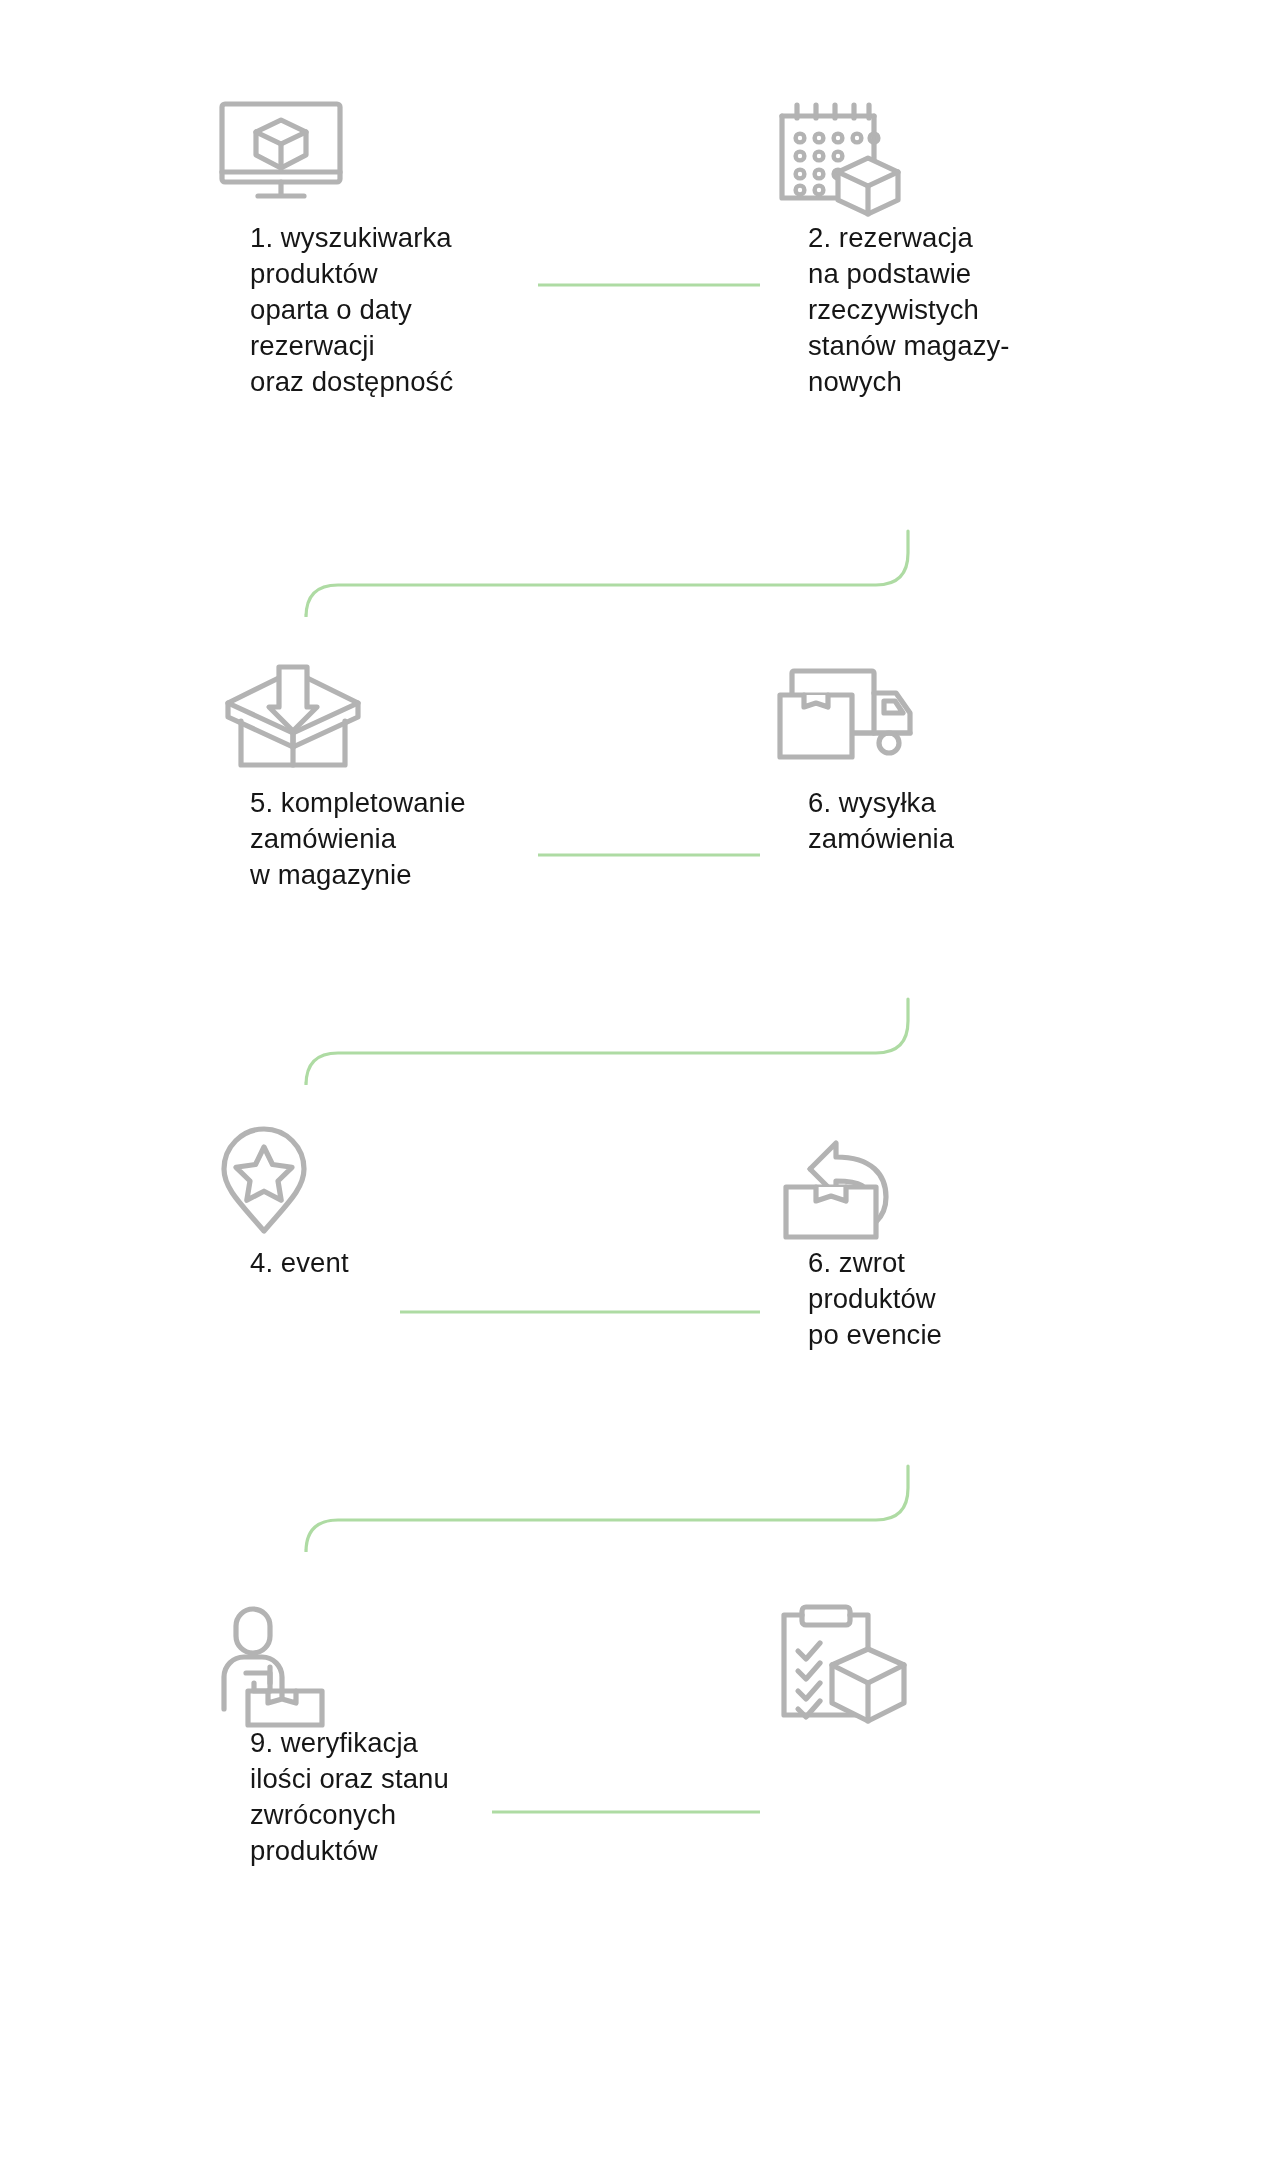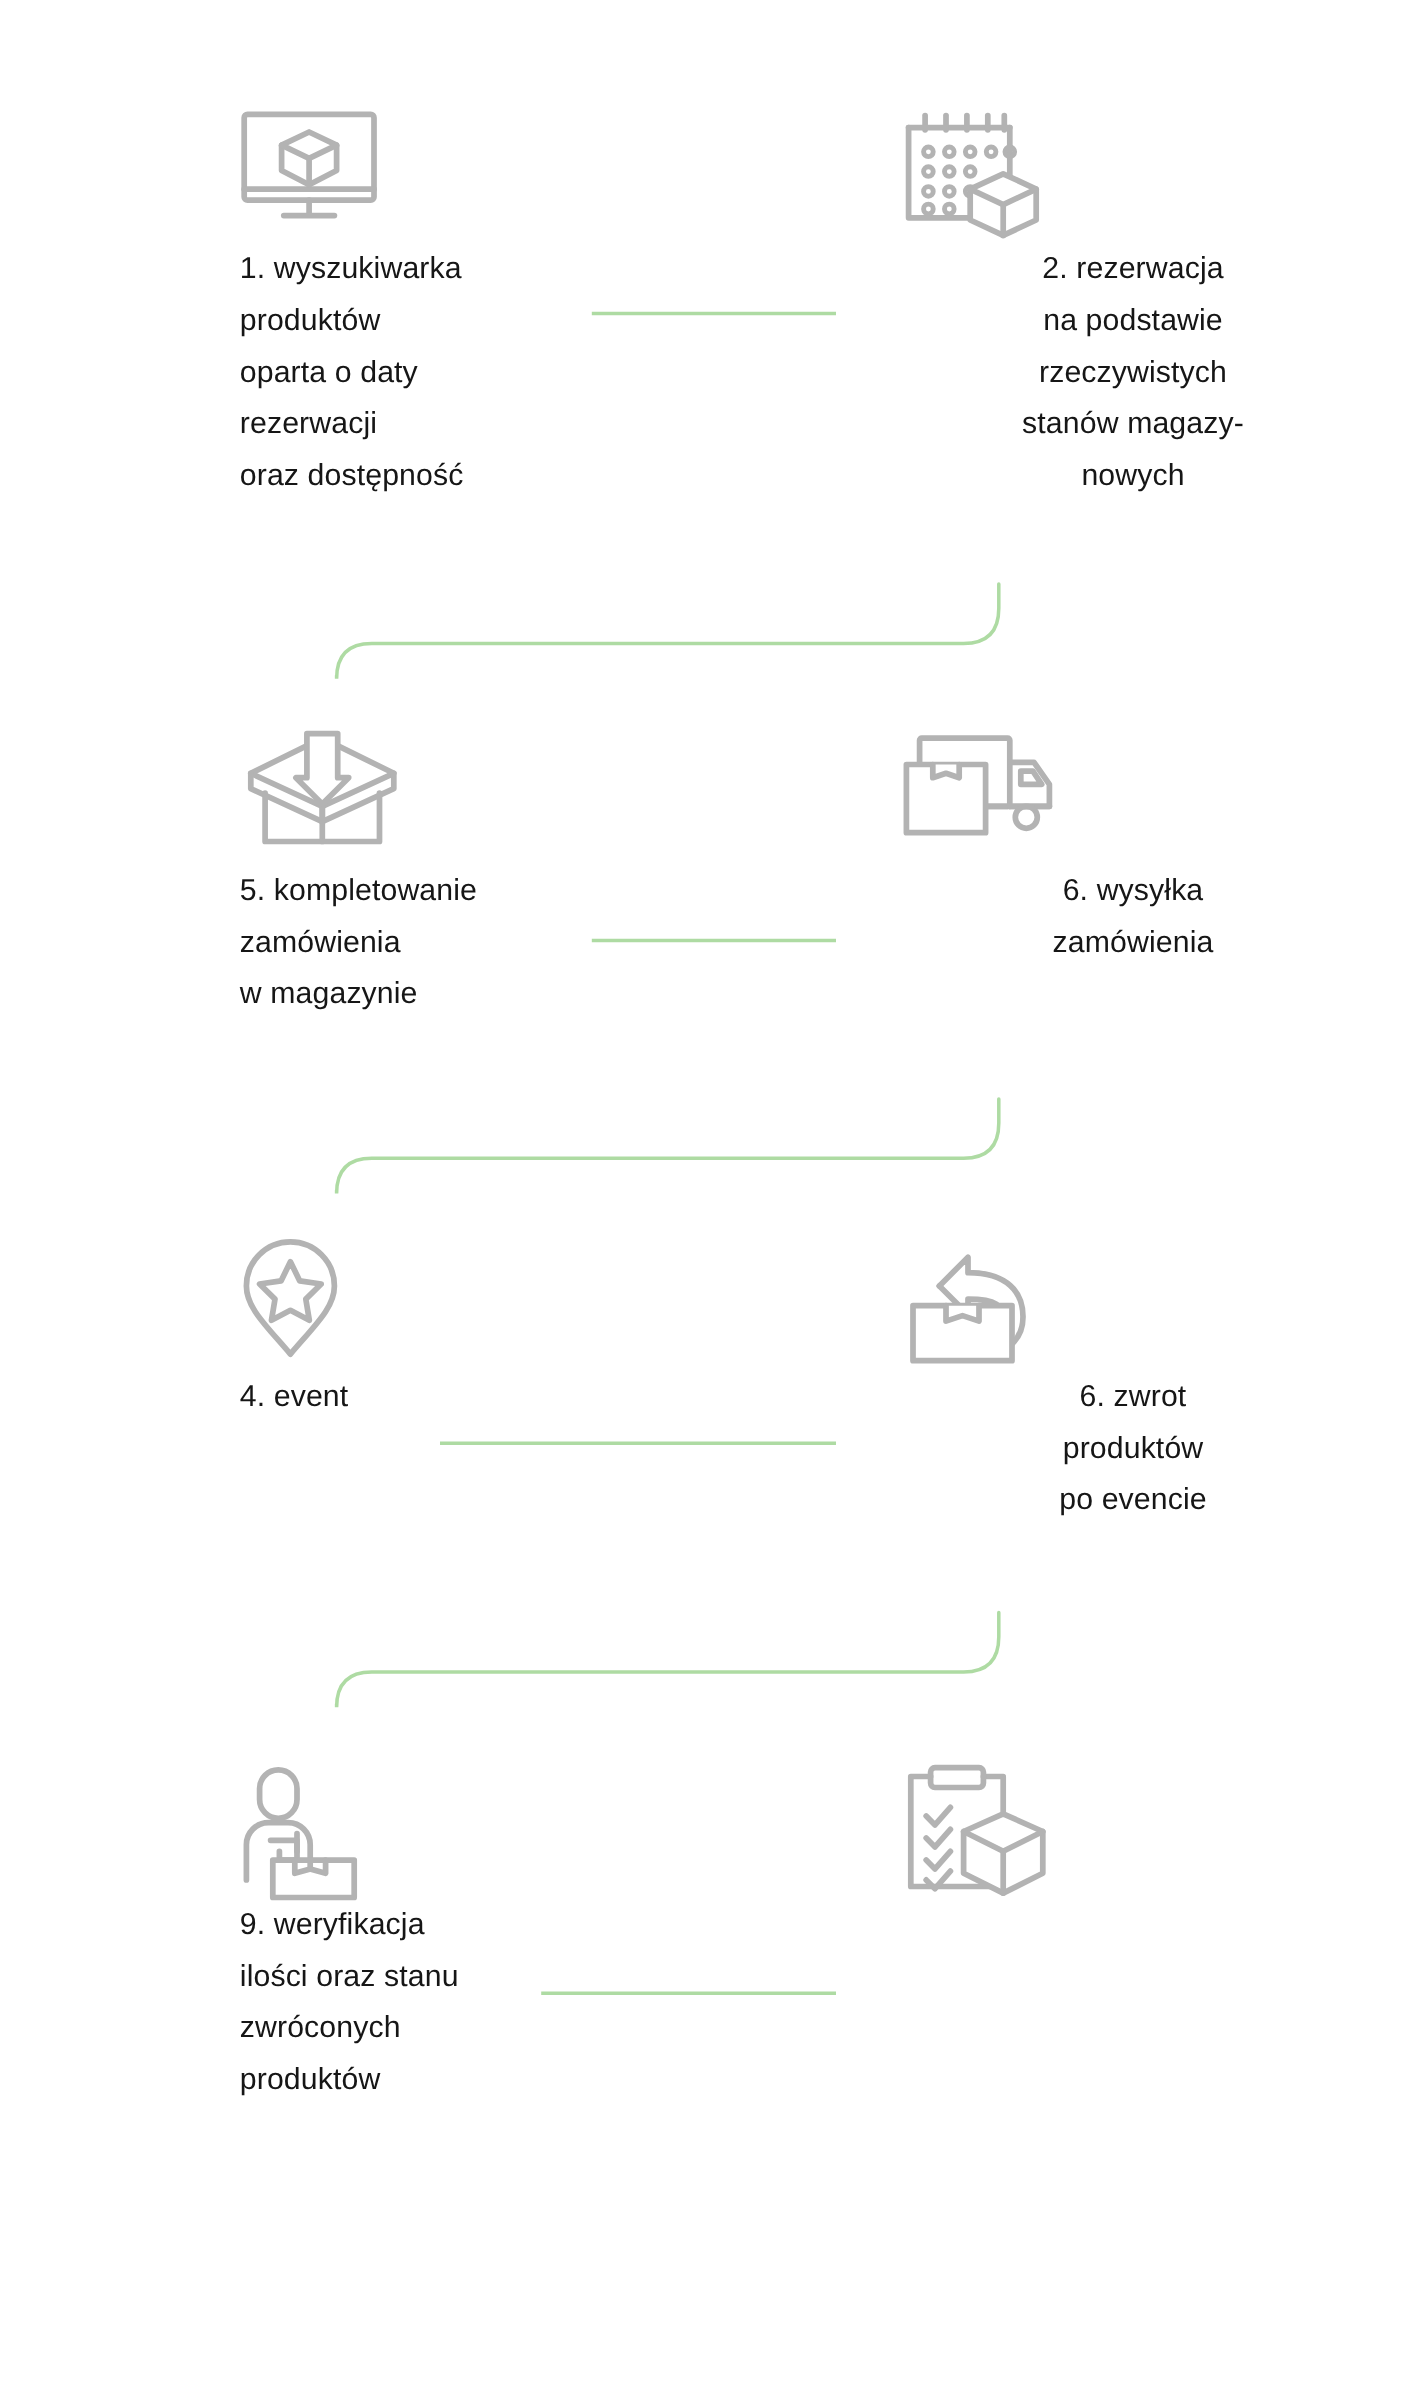--- a/index.html
+++ b/index.html
@@ -29,39 +29,40 @@
     position: absolute;
     left: 0;
     width: 1280px;
   }
 
   .col {
     position: absolute;
     width: 420px;
   }
   .col-left  { left: 218px; }
-  .col-right { left: 820px; text-align: center; }
+  .col-right { left: 776px; }
 
   .icon-box {
     height: 120px;
     display: block;
     position: relative;
   }
   .icon-box svg {
     display: block;
     overflow: visible;
   }
 
   .step-label {
     font-size: 27.5px;
-    line-height: 47px;
+    line-height: 36px;
     letter-spacing: 0.1px;
     color: #161616;
     white-space: pre-line;
     font-weight: 400;
+    margin-left: 32px;
   }
 
   
   #connectors {
     position: absolute;
     left: 0;
     top: 0;
     width: 1280px;
     height: 2166px;
     pointer-events: none;

